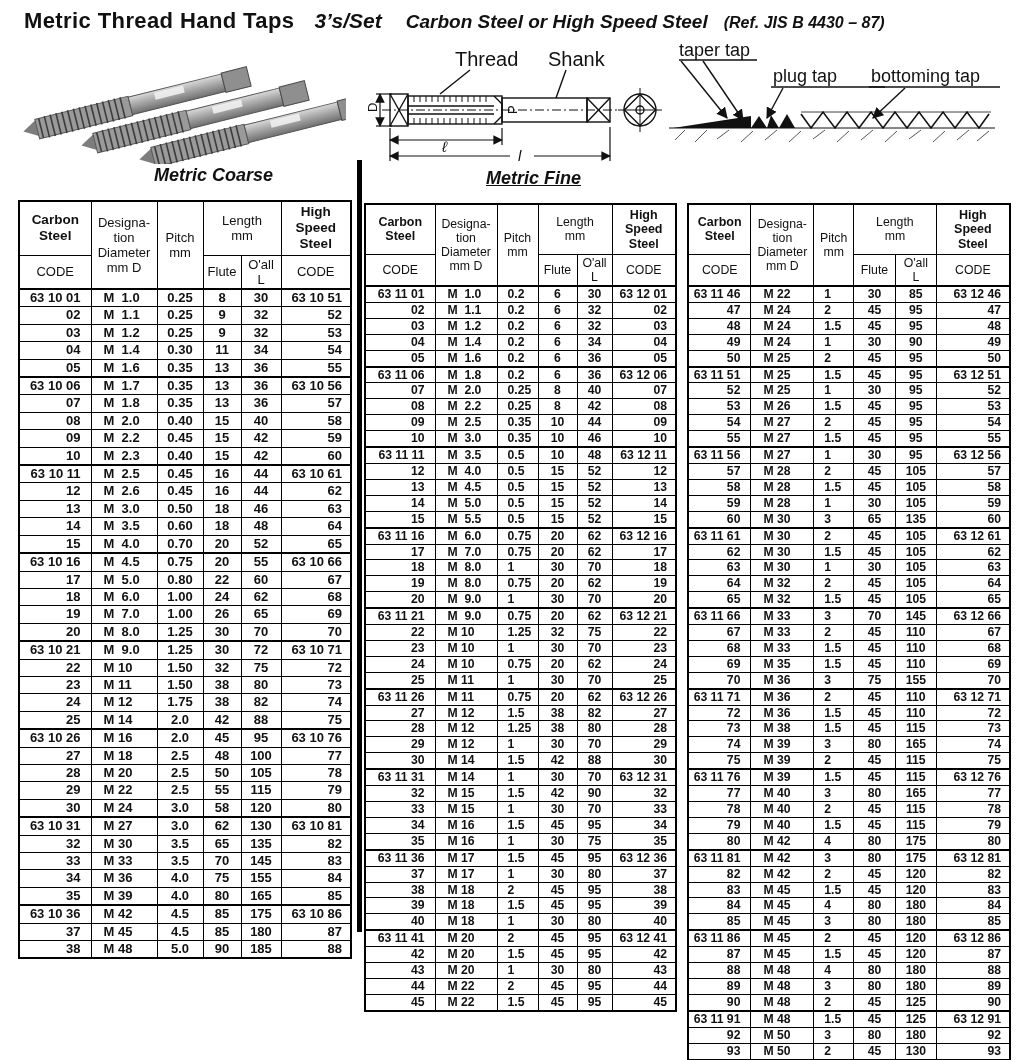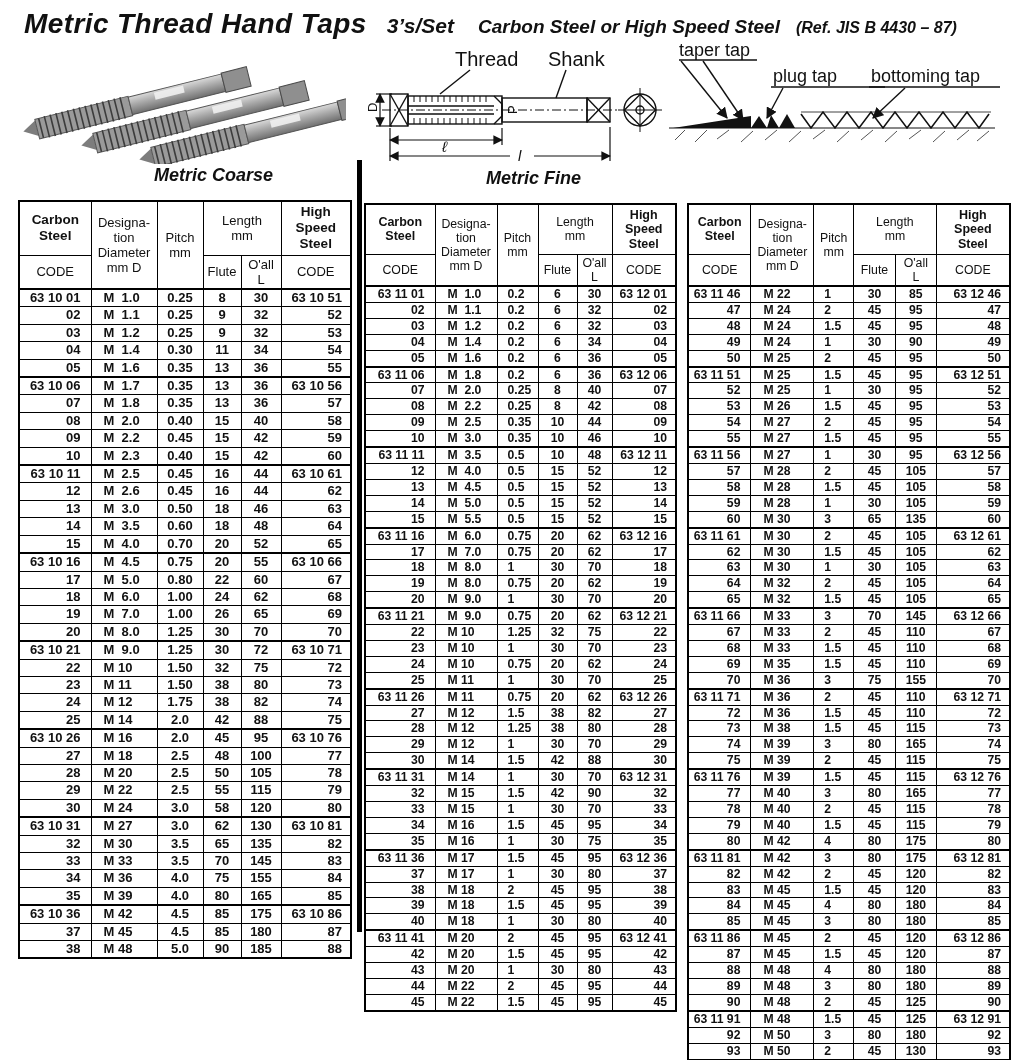--- a/index.html
+++ b/index.html
@@ -1,38 +1,38 @@
 <!DOCTYPE html>
 <html><head>
 <meta charset="utf-8">
 <style>
   html,body{margin:0;padding:0;background:#fff;}
   .page{position:relative;width:1016px;height:1060px;background:#fff;overflow:hidden;
         font-family:"Liberation Sans",sans-serif;color:#111;}
   
   .title-row{position:absolute;left:24px;top:8px;white-space:nowrap;display:flex;align-items:baseline;}
-  .t1{font-style:italic;font-weight:bold;font-size:28px;letter-spacing:.4px;}
+  .t1{font-weight:bold;font-size:22px;letter-spacing:.4px;}
   .t2{font-style:italic;font-weight:bold;font-size:21px;margin-left:20px;}
   .t3{font-style:italic;font-weight:bold;font-size:19px;margin-left:24px;}
   .t4{font-style:italic;font-weight:bold;font-size:16px;margin-left:16px;text-align:right;}
   
   .photo{position:absolute;left:12px;top:40px;width:334px;height:124px;}
   .diagram-mid{position:absolute;left:362px;top:48px;width:302px;height:118px;}
   .diagram-right{position:absolute;left:655px;top:36px;width:356px;height:114px;}
   .fig-label{font-family:"Liberation Sans",sans-serif;}
   
   .divider{position:absolute;left:357px;top:160px;width:5px;height:772px;background:#000;}
   
   .col{position:absolute;}
   .col-left{left:18px;top:162px;width:334px;}
   .col-mid{left:364px;top:165px;width:313px;}
   .col-right{left:687px;top:203px;width:324px;}
   .tbl-heading{font-style:italic;font-weight:bold;font-size:18px;line-height:26px;text-align:center;}
   .col-left .tbl-heading{margin:0 0 12px 57px;}
-  .col-mid .tbl-heading{margin:0 0 12px 26px;}
+  .col-mid .tbl-heading{margin:0 0 12px 26px;text-decoration:underline;}
   
   table.taps{border-collapse:collapse;border:2.5px solid #000;table-layout:fixed;}
   .taps th,.taps td{border:1.5px solid #000;padding:0;overflow:hidden;}
   .taps thead{border-bottom:2.5px solid #000;}
   .taps tbody.grp{border-top:2.5px solid #000;}
   .taps th{text-align:center;vertical-align:middle;white-space:pre-line;}
   .taps th.h1{font-weight:bold;}
   .taps th.h2{font-weight:normal;}
   .taps td{font-weight:bold;white-space:pre;}
   td.code,td.hss{text-align:right;}

